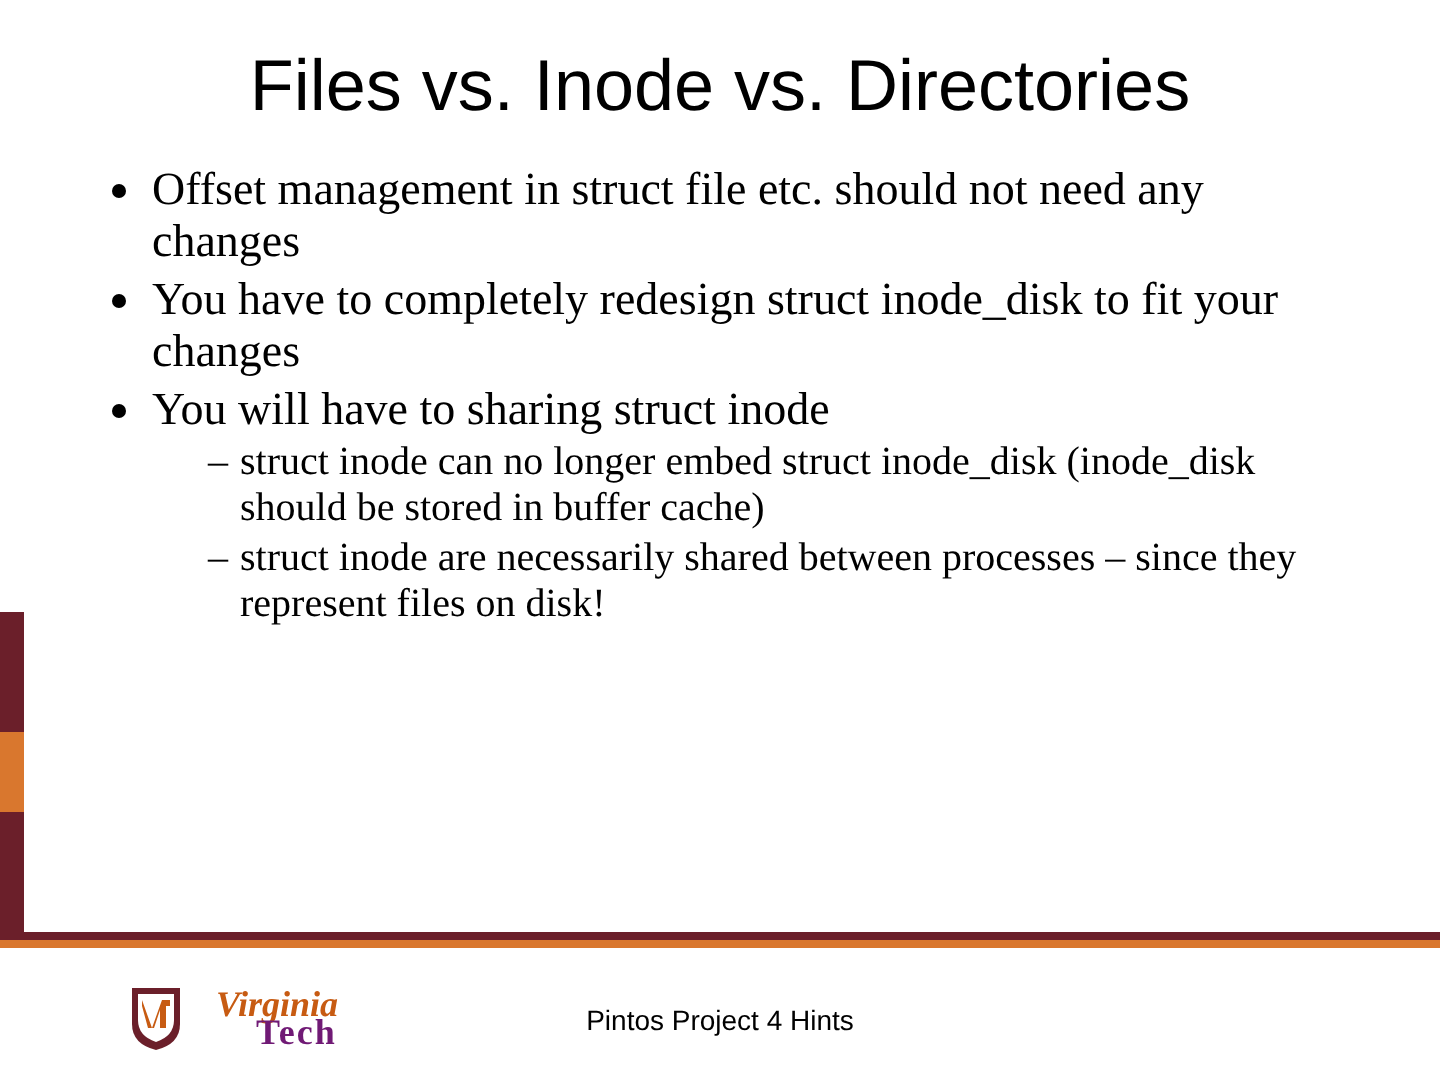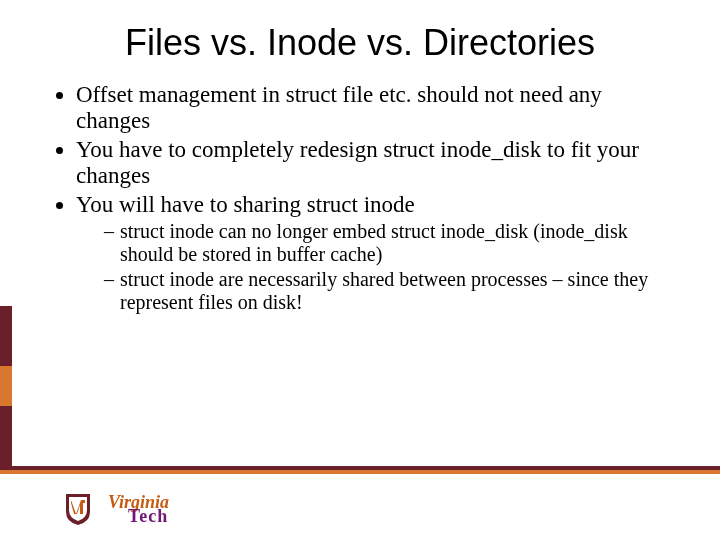--- a/index.html
+++ b/index.html
@@ -156,14 +156,15 @@
         <path d="M5 5 H23 V18 Q23 26 14 29 Q5 26 5 18 Z" fill="#fff"></path>
         <path d="M7 8 L12 22 L17 8 L21 8 L21 11 L19 11 L19 22 L16 22 L16 13 L13 22 L10 22 L7 11 Z" fill="#c75b12"></path>
       </svg>
     </div>
     <div class="logo-text">
       <span class="v">Virginia</span>
       <span class="t">Tech</span>
     </div>
   </div>
 
+  <div class="footer-text">Pintos Project 4 Hints</div>
 
 </div>
 
 </body></html>

